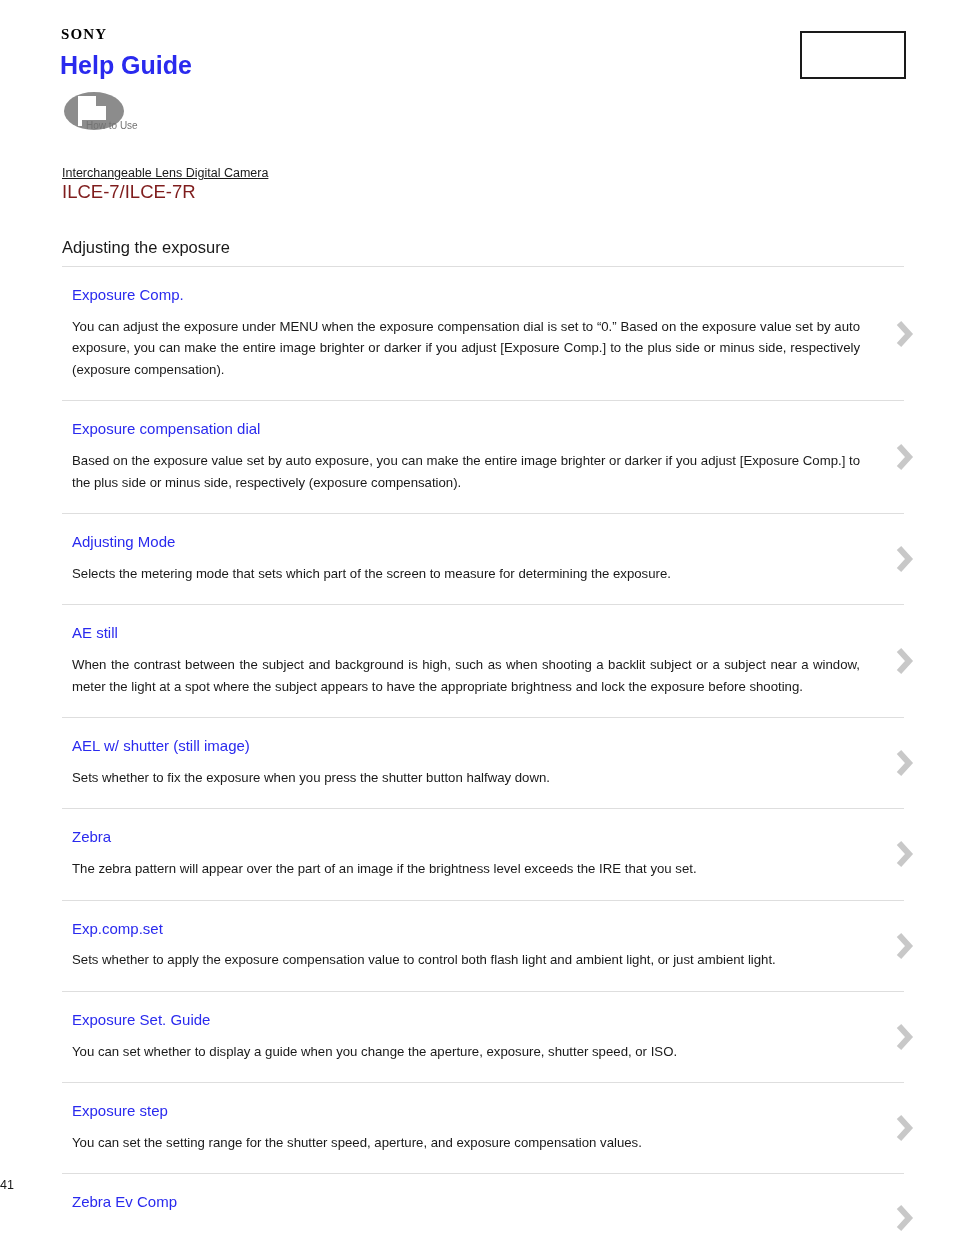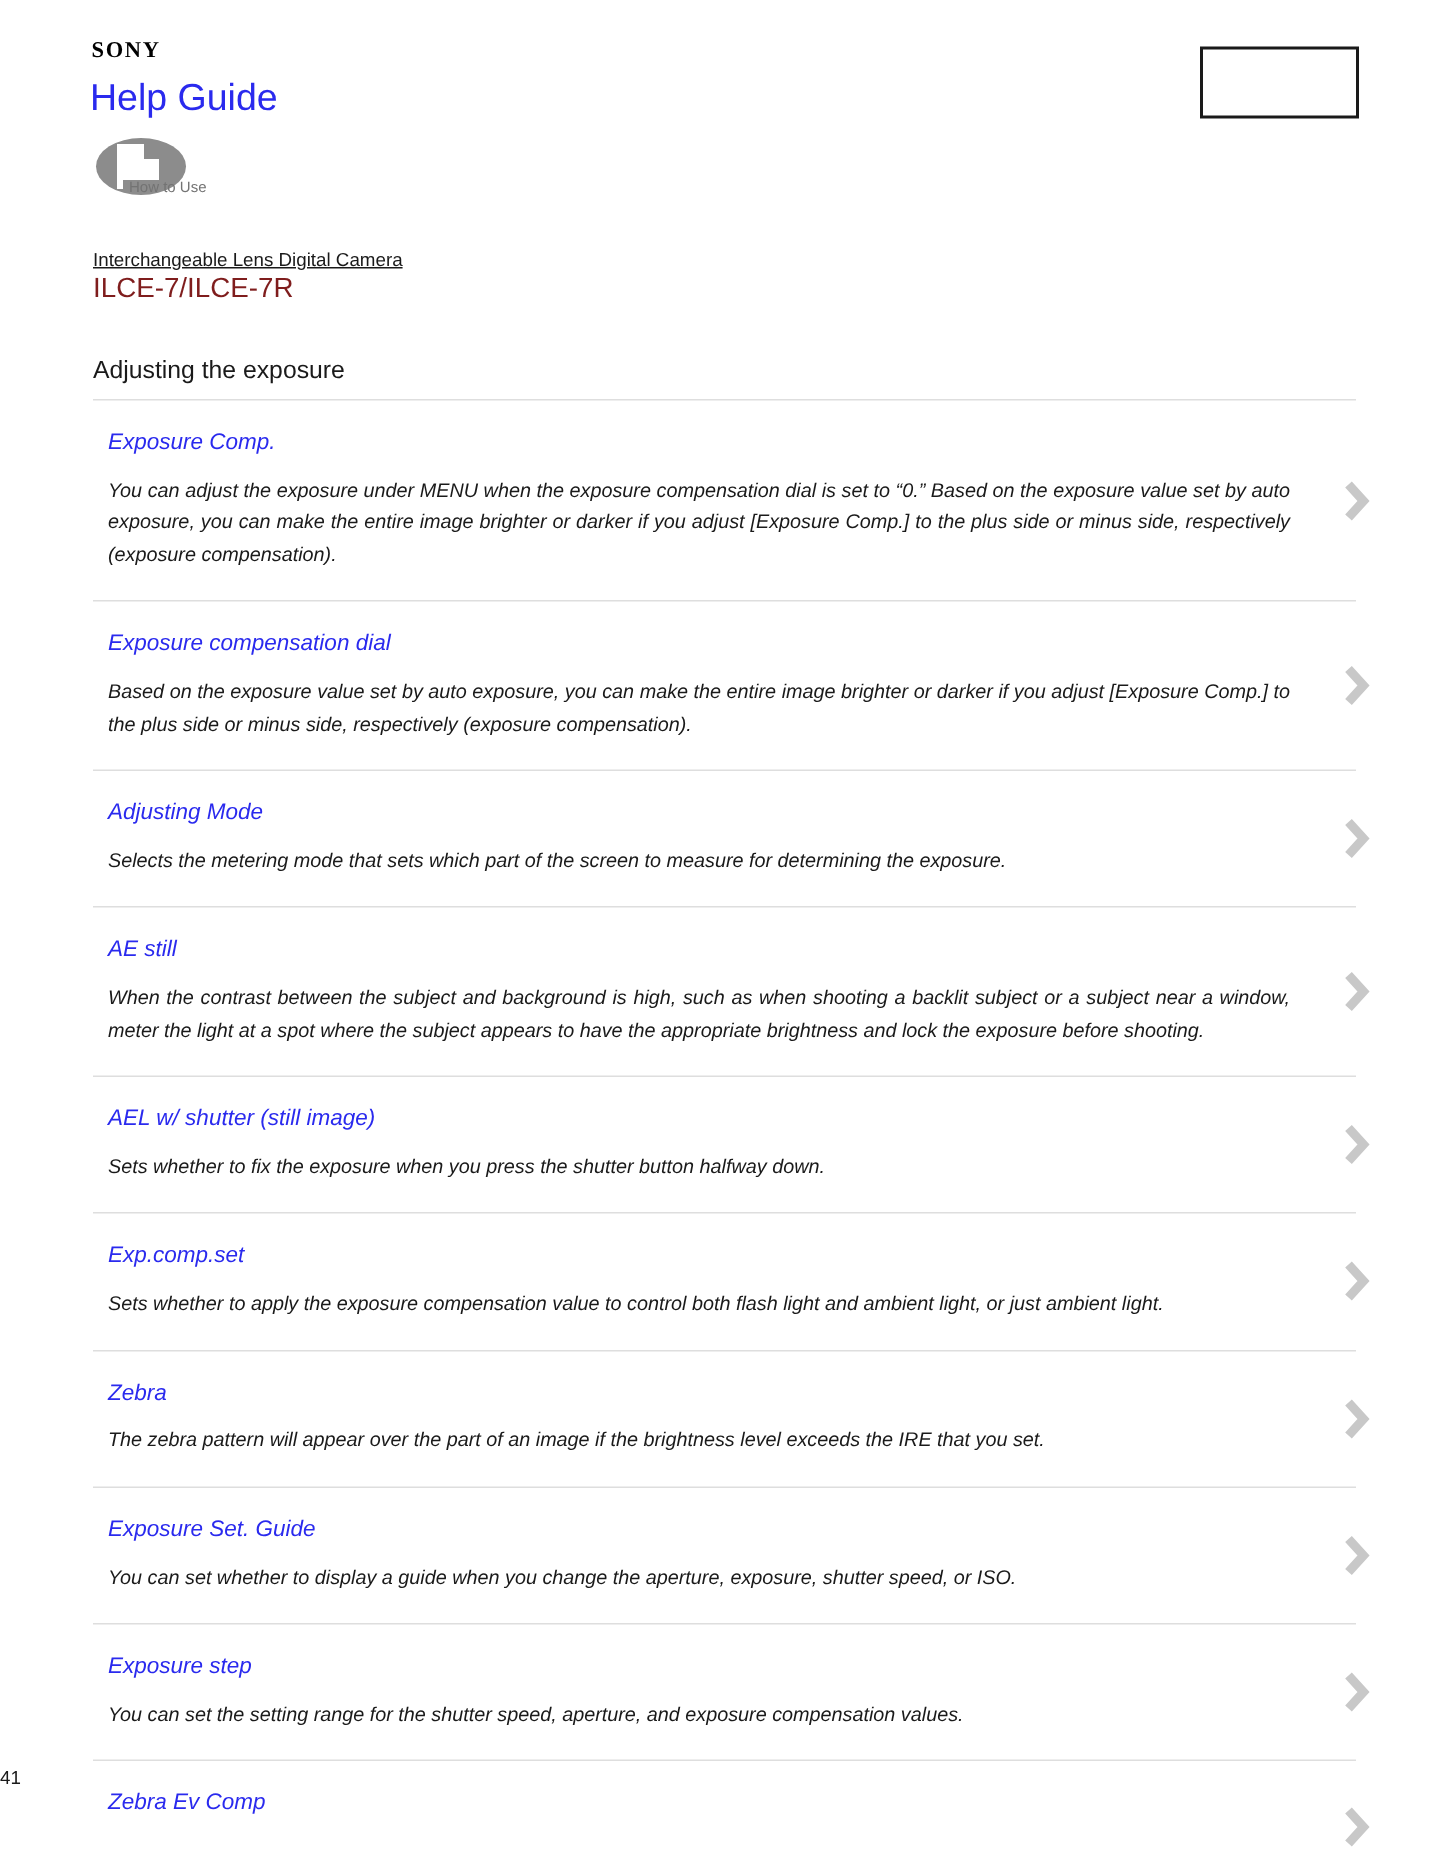--- a/index.html
+++ b/index.html
@@ -38,21 +38,21 @@
     line-height: 1;
   }
 
   .help-guide-title {
     position: absolute;
     left: 60px;
     top: 50px;
     font-size: 25px;
     color: #2a2aee;
     line-height: 1.2;
-    font-weight: normal;
+    font-weight: bold;
     margin: 0;
   }
 
   .howto-wrap {
     position: absolute;
     left: 64px;
     top: 92px;
     height: 38px;
     display: flex;
     align-items: center;
@@ -152,21 +152,20 @@
     left: 62px;
     top: 266px;
     width: 842px;
   }
 
   .topic-item {
     position: relative;
     border-top: 1px solid #dedede;
     padding: 19px 44px 20px 10px;
     box-sizing: border-box;
-    font-style: italic;
   }
   .topic-item:first-child {
     border-top: 1px solid #dedede;
   }
 
   .topic-title {
     font-size: 15px;
     color: #2a2aee;
     line-height: 1.25;
     margin: 0 0 11px 0;
@@ -282,40 +281,40 @@
       <a class="topic-title">AEL w/ shutter (still image)</a>
       <p class="topic-desc">Sets whether to fix the exposure when you press the shutter button halfway down.</p>
       <span class="chevron">
         <svg width="26" height="38" viewBox="0 0 26 38" xmlns="http://www.w3.org/2000/svg">
           <polyline points="7,8 17,19 7,30" fill="none" stroke="#c8c8c8" stroke-width="6" stroke-linecap="butt" stroke-linejoin="miter"></polyline>
         </svg>
       </span>
     </div>
 
     <div class="topic-item">
+      <a class="topic-title">Zebra</a>
+      <p class="topic-desc">The zebra pattern will appear over the part of an image if the brightness level exceeds the IRE that you set.</p>
+      <span class="chevron">
+        <svg width="26" height="38" viewBox="0 0 26 38" xmlns="http://www.w3.org/2000/svg">
+          <polyline points="7,8 17,19 7,30" fill="none" stroke="#c8c8c8" stroke-width="6" stroke-linecap="butt" stroke-linejoin="miter"></polyline>
+        </svg>
+      </span>
+    </div>
+
+    <div class="topic-item">
       <a class="topic-title">Exp.comp.set</a>
       <p class="topic-desc">Sets whether to apply the exposure compensation value to control both flash light and ambient light, or just ambient light.</p>
       <span class="chevron">
         <svg width="26" height="38" viewBox="0 0 26 38" xmlns="http://www.w3.org/2000/svg">
           <polyline points="7,8 17,19 7,30" fill="none" stroke="#c8c8c8" stroke-width="6" stroke-linecap="butt" stroke-linejoin="miter"></polyline>
         </svg>
       </span>
     </div>
 
     <div class="topic-item">
-      <a class="topic-title">Zebra</a>
-      <p class="topic-desc">The zebra pattern will appear over the part of an image if the brightness level exceeds the IRE that you set.</p>
-      <span class="chevron">
-        <svg width="26" height="38" viewBox="0 0 26 38" xmlns="http://www.w3.org/2000/svg">
-          <polyline points="7,8 17,19 7,30" fill="none" stroke="#c8c8c8" stroke-width="6" stroke-linecap="butt" stroke-linejoin="miter"></polyline>
-        </svg>
-      </span>
-    </div>
-
-    <div class="topic-item">
       <a class="topic-title">Exposure Set. Guide</a>
       <p class="topic-desc">You can set whether to display a guide when you change the aperture, exposure, shutter speed, or ISO.</p>
       <span class="chevron">
         <svg width="26" height="38" viewBox="0 0 26 38" xmlns="http://www.w3.org/2000/svg">
           <polyline points="7,8 17,19 7,30" fill="none" stroke="#c8c8c8" stroke-width="6" stroke-linecap="butt" stroke-linejoin="miter"></polyline>
         </svg>
       </span>
     </div>
 
     <div class="topic-item">

